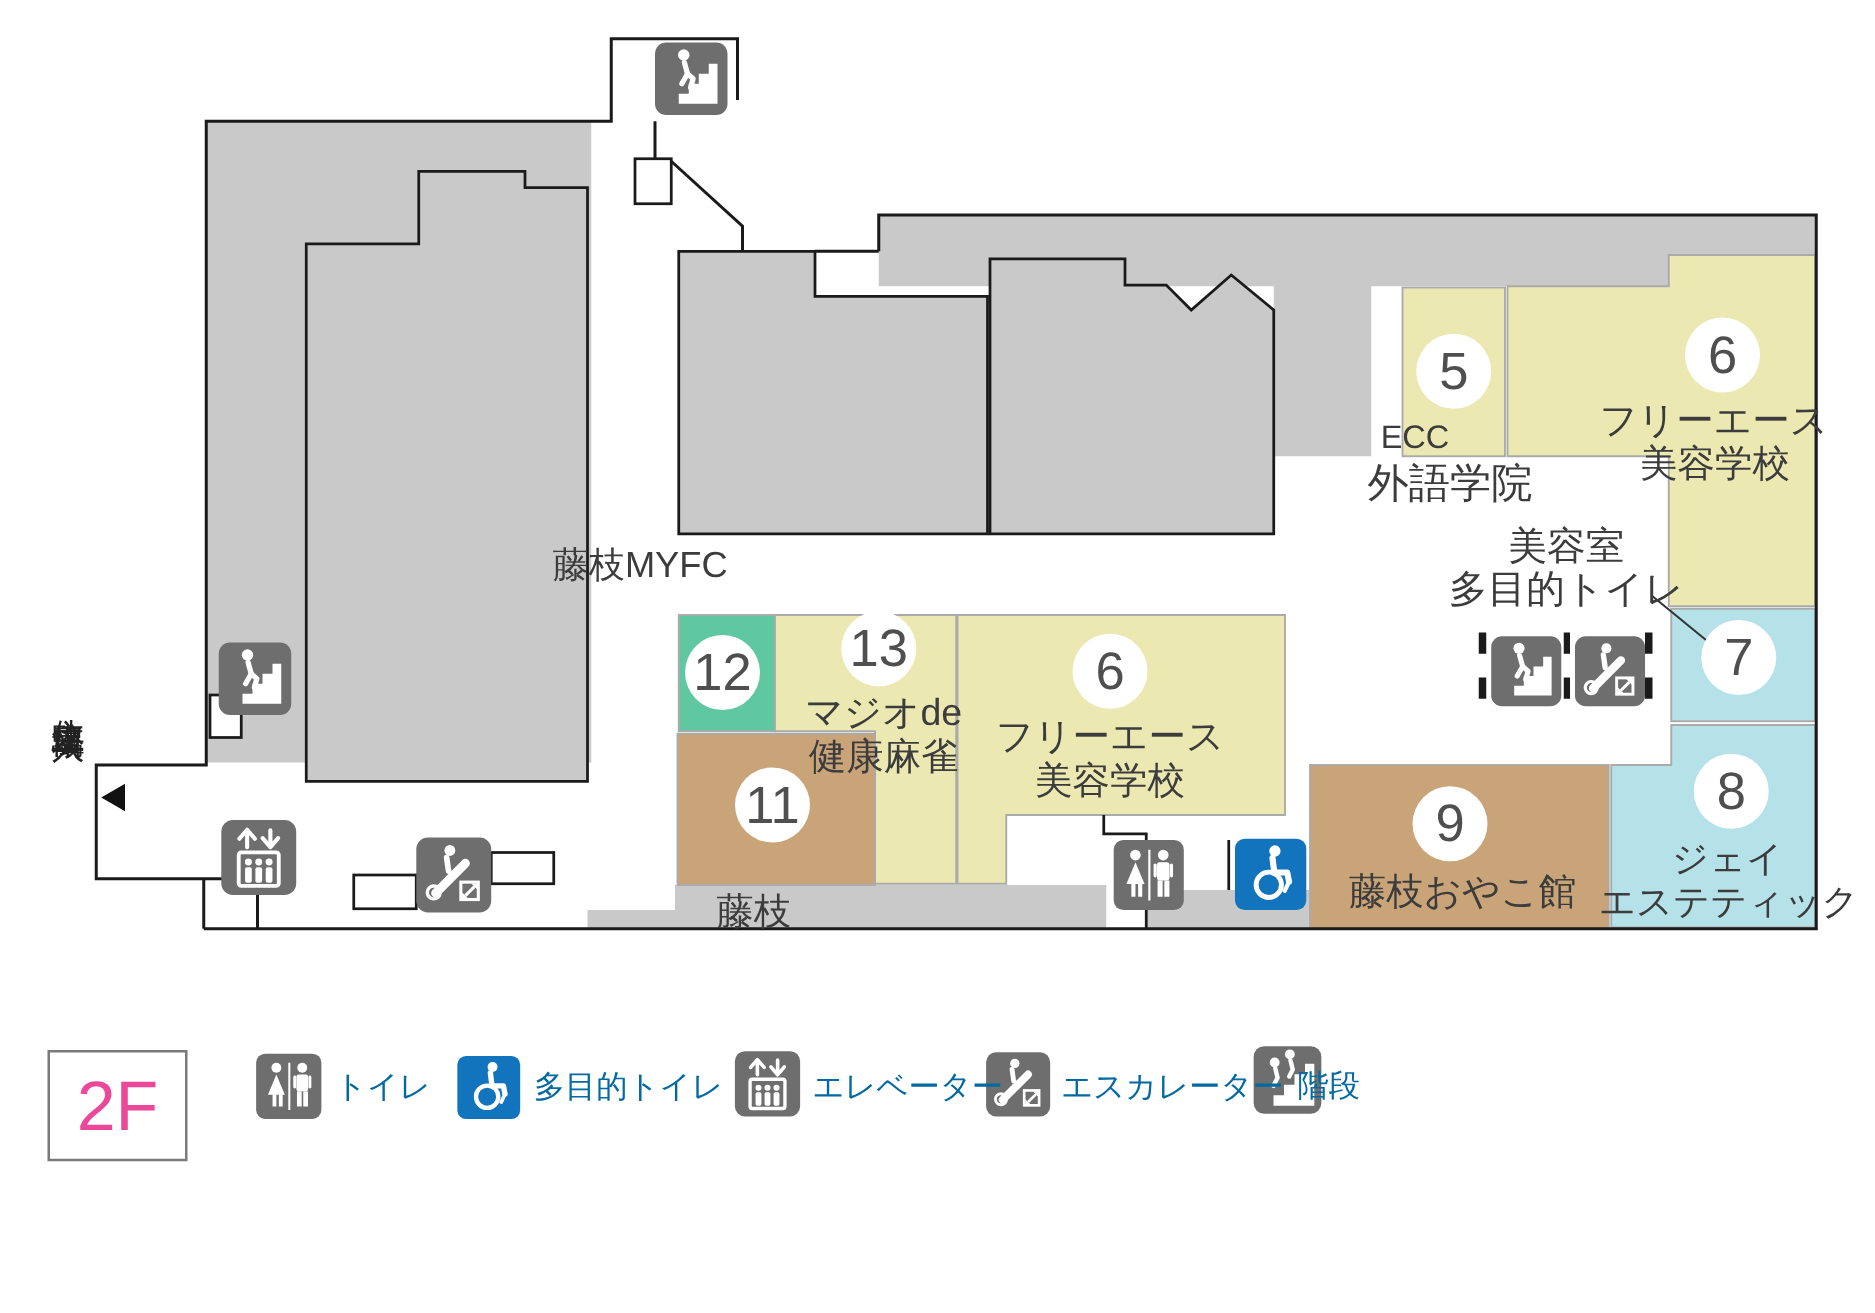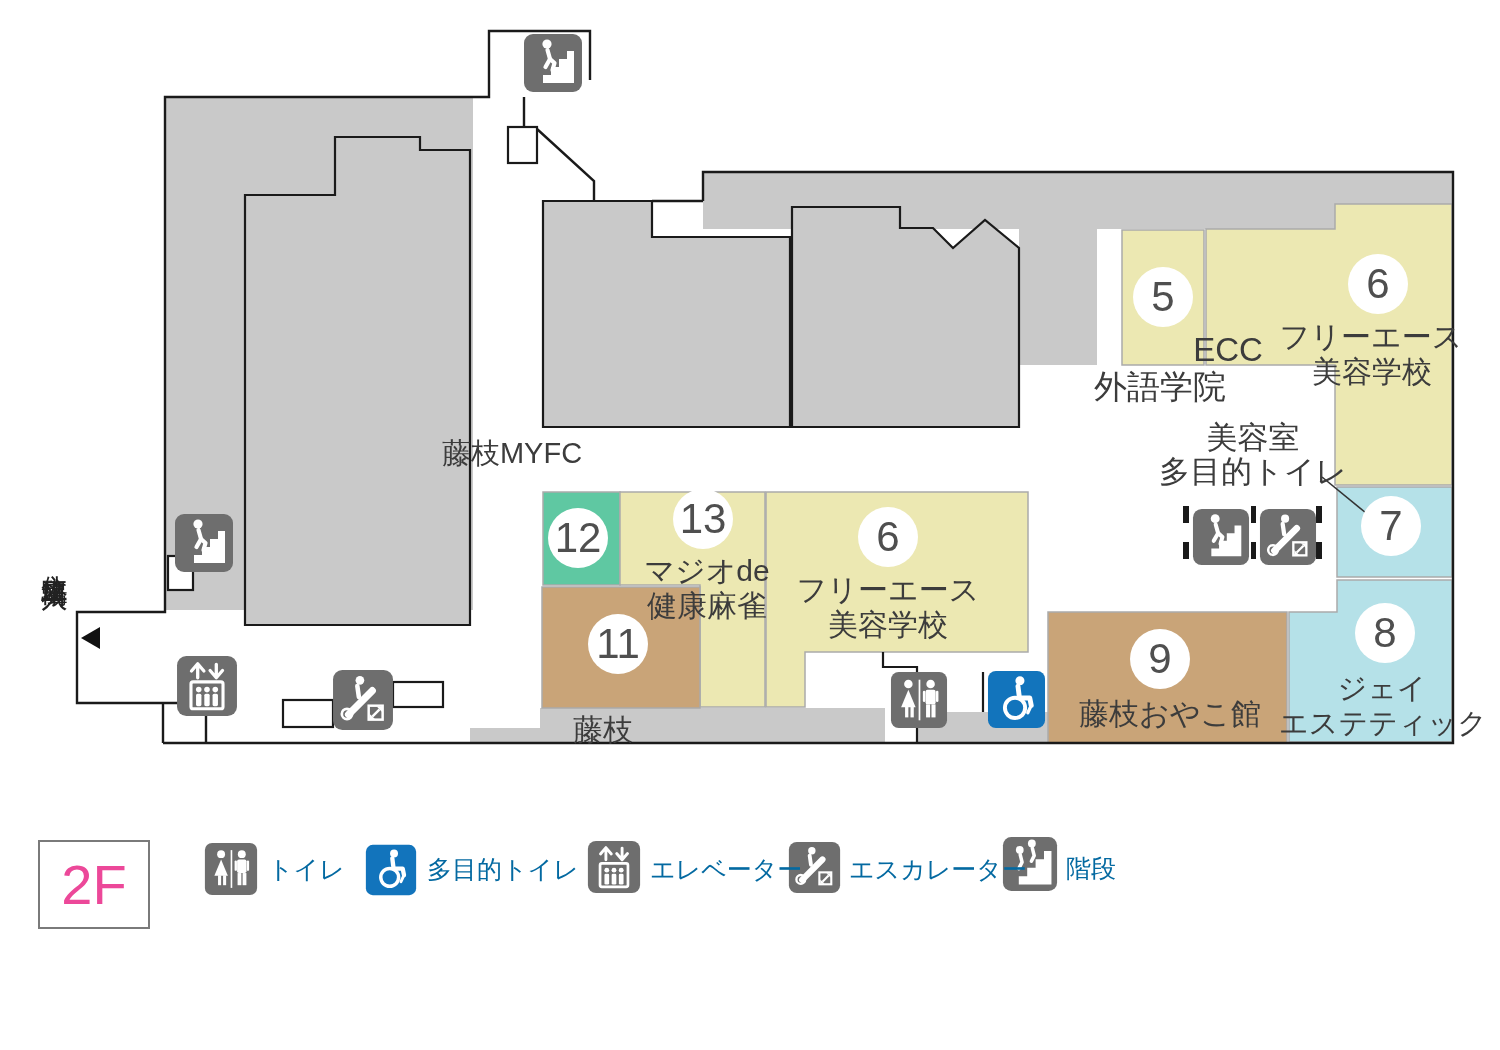--- a/index.html
+++ b/index.html
@@ -147,21 +147,21 @@
 <div class="num" style="left:888px;top:537px">6</div>
 <div class="num" style="left:1391px;top:526px">7</div>
 <div class="num" style="left:1385px;top:633px">8</div>
 <div class="num" style="left:1160px;top:659px">9</div>
 <div class="num" style="left:618px;top:644px">11</div>
 <div class="num" style="left:578px;top:538px">12</div>
 <div class="num" style="left:703px;top:519px">13</div>
 
 <div class="lbl" style="left:512px;top:453px;font-size:29px">藤枝MYFC</div>
 
-<div class="lbl" style="left:1228px;top:349px;font-size:33px">ECC</div>
+<div class="lbl" style="left:1132px;top:349px;font-size:26px">ECC</div>
 <div class="lbl" style="left:1160px;top:386px;font-size:33px">外語学院</div>
 
 <div class="lbl" style="left:1371px;top:337px">フリーエース</div>
 <div class="lbl" style="left:1372px;top:372px">美容学校</div>
 
 <div class="lbl" style="left:1253px;top:437px;font-size:31px">美容室</div>
 <div class="lbl" style="left:1253px;top:471px;font-size:31px">多目的トイレ</div>
 
 <div class="lbl" style="left:888px;top:590px">フリーエース</div>
 <div class="lbl" style="left:888px;top:625px">美容学校</div>
@@ -176,15 +176,15 @@
 <div class="lbl" style="left:1382px;top:688px;font-size:29px">ジェイ</div>
 <div class="lbl" style="left:1383px;top:723px;font-size:29px">エステティック</div>
 
 <div class="vtext" style="left:42px;top:553px">立体駐車場入口</div>
 
 <div id="floorbox">2F</div>
 <div class="legend-lbl" style="left:268px;top:869px">トイレ</div>
 <div class="legend-lbl" style="left:427px;top:869px">多目的トイレ</div>
 <div class="legend-lbl" style="left:650px;top:869px">エレベーター</div>
 <div class="legend-lbl" style="left:849px;top:869px">エスカレーター</div>
-<div class="legend-lbl" style="left:1066px;top:868px">階段</div>
+<div class="legend-lbl" style="left:1038px;top:868px">階段</div>
 
 </div>
 
 </body></html>

